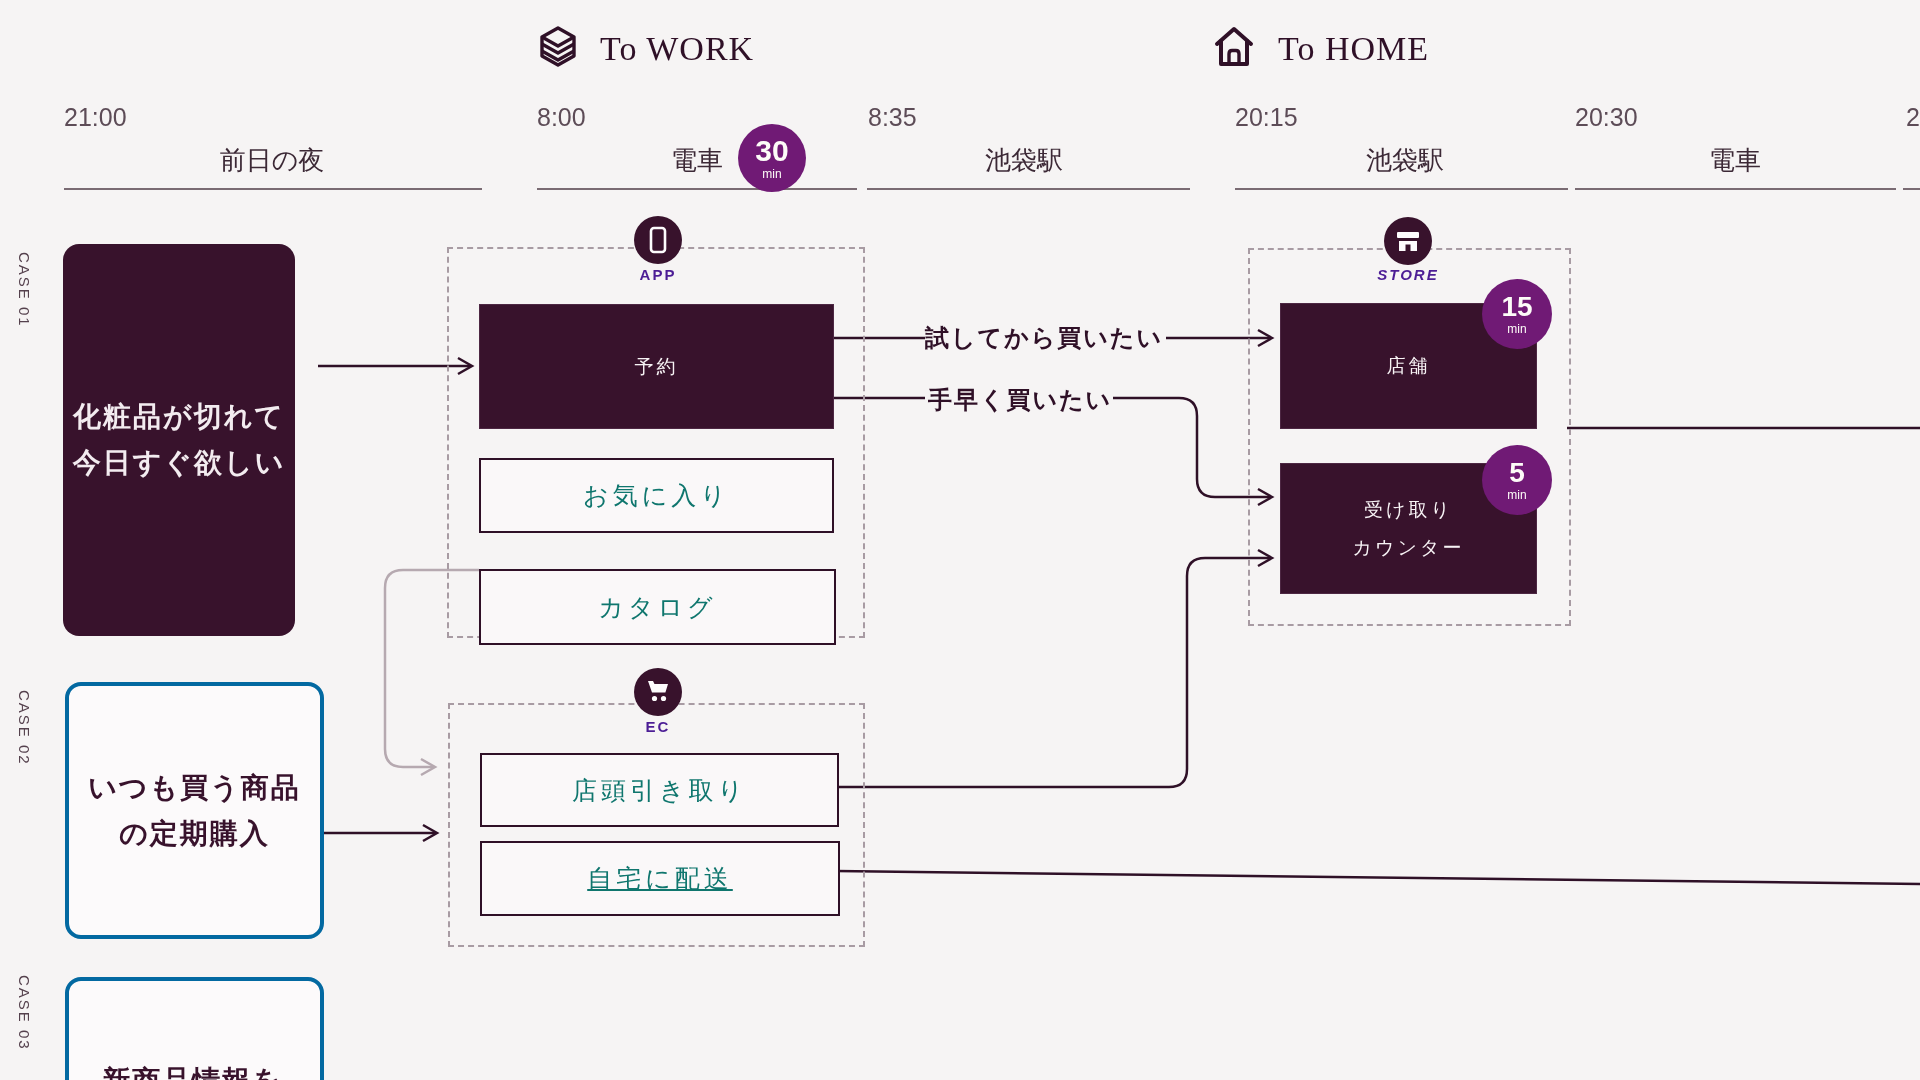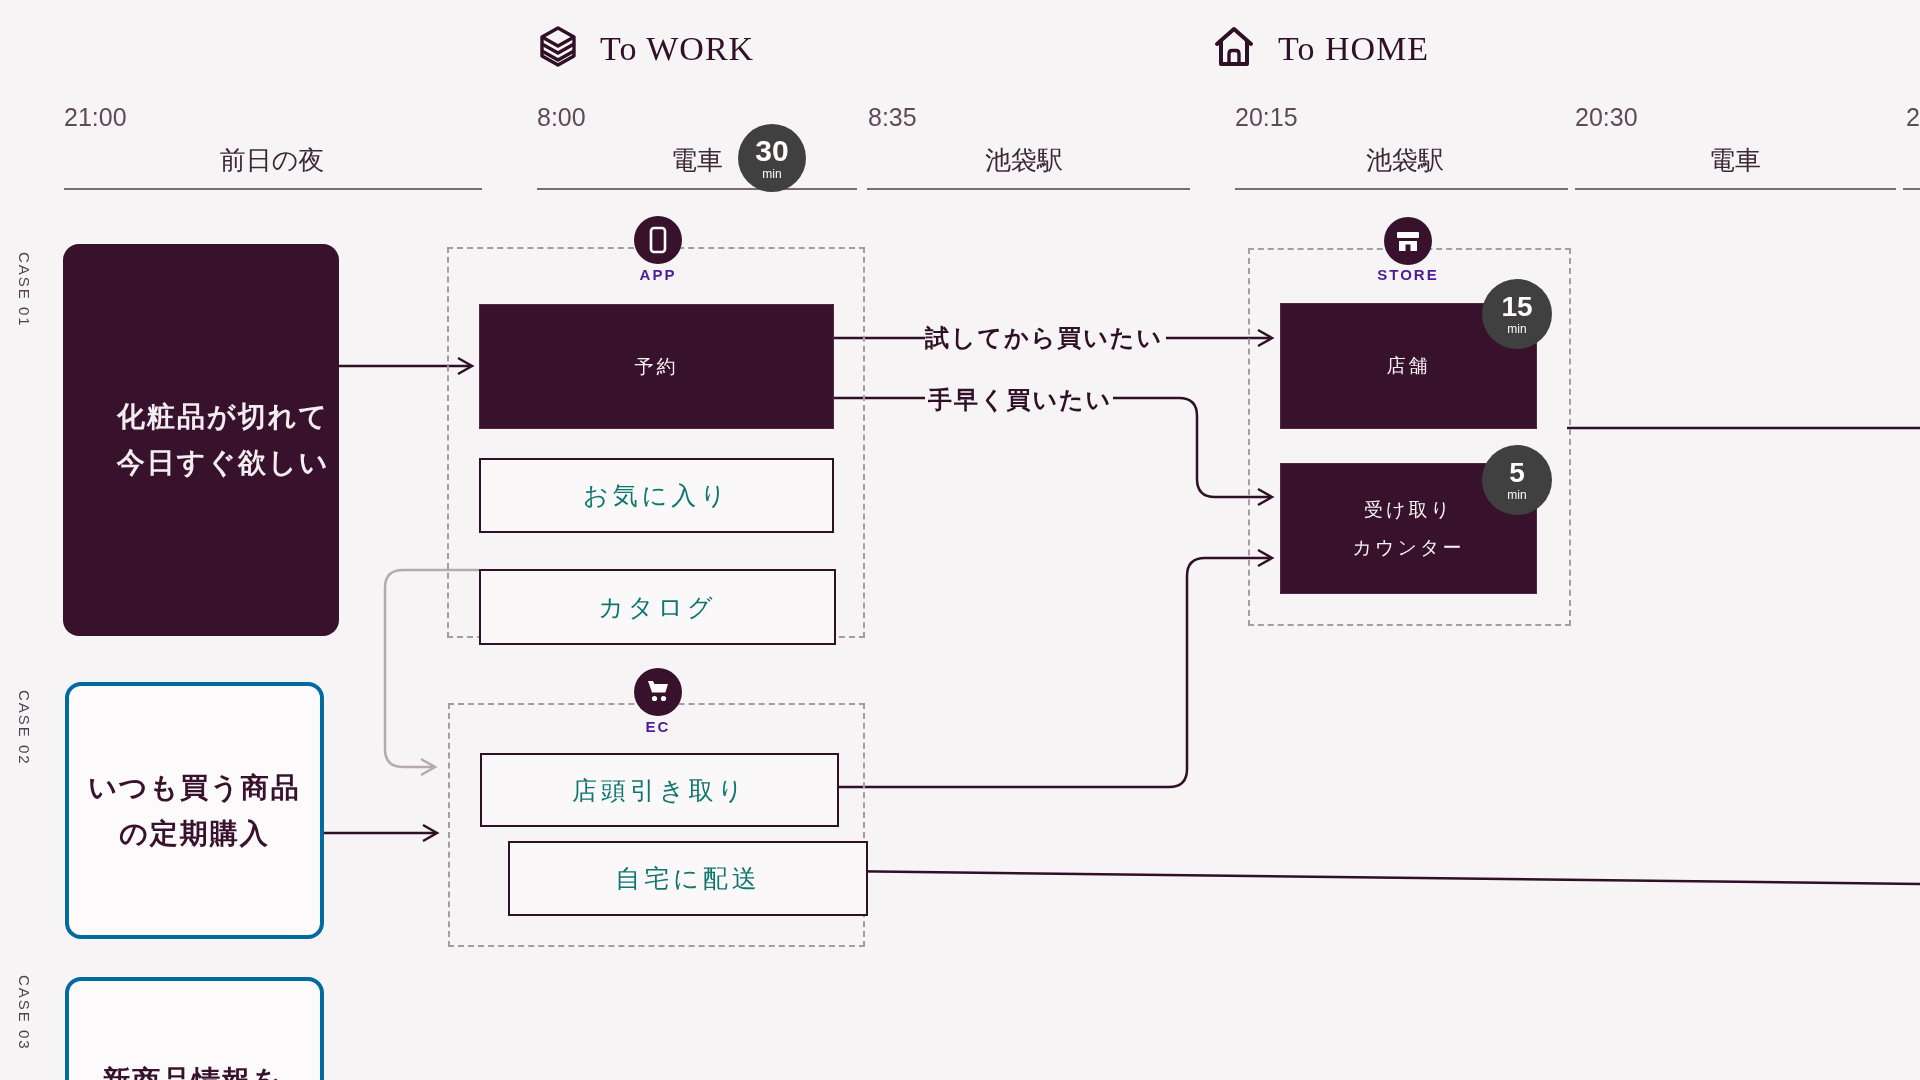--- a/index.html
+++ b/index.html
@@ -12,21 +12,21 @@
   
   .hdr-title{position:absolute;font-family:"Liberation Serif","DejaVu Serif",serif;
              font-size:34px;color:#2f1027;letter-spacing:1px;}
 
   
   .tl-time{position:absolute;top:103px;font-size:25px;color:#5d4c57;}
   .tl-label{position:absolute;top:143px;font-size:26px;color:#3c2936;width:240px;
             text-align:center;transform:translateX(-50%);}
 
   
-  .badge{position:absolute;background:#404040;border-radius:50%;color:#fdfcf8;
+  .badge{position:absolute;background:#701a75;border-radius:50%;color:#fdfcf8;
          display:flex;flex-direction:column;align-items:center;justify-content:center;
          line-height:1;z-index:5;}
   .badge .v{font-weight:bold;}
   .badge .u{font-size:12px;margin-top:2px;}
 
   
   .case-dark{position:absolute;background:#38122c;border-radius:16px;
              display:flex;flex-direction:column;align-items:center;justify-content:center;
              color:#f3ecf0;font-size:28px;font-weight:bold;line-height:46px;letter-spacing:2px;text-align:center;}
   .case-light{position:absolute;background:#fcfafb;border:4px solid #0369a1;border-radius:16px;
@@ -125,21 +125,21 @@
   <div class="tl-label" style="left:1024px;">池袋駅</div>
   <div class="tl-label" style="left:1405px;">池袋駅</div>
   <div class="tl-label" style="left:1735px;">電車</div>
 
   <div class="badge" style="left:738px;top:124px;width:68px;height:68px;">
     <span class="v" style="font-size:30px;">30</span>
     <span class="u">min</span>
   </div>
 
   <div class="case-id" style="left:16px;top:252px;">CASE 01</div>
-  <div class="case-dark" style="left:63px;top:244px;width:232px;height:392px;padding-left:44px;">
+  <div class="case-dark" style="left:63px;top:244px;width:232px;height:392px;">
     <div>化粧品が切れて</div>
     <div>今日すぐ欲しい</div>
   </div>
 
   <div class="case-id" style="left:16px;top:690px;">CASE 02</div>
   <div class="case-light" style="left:65px;top:682px;width:251px;height:249px;">
     <div>いつも買う商品</div>
     <div>の定期購入</div>
   </div>
 
@@ -161,21 +161,21 @@
   <div class="route-label" style="left:1044px;top:338px;">試してから買いたい</div>
   <div class="route-label" style="left:1020px;top:400px;">手早く買いたい</div>
 
   <div class="dashed" style="left:1248px;top:248px;width:319px;height:374px;"></div>
   <div class="icon-circle" style="left:1384px;top:217px;">
     <svg width="48" height="48" viewBox="0 0 48 48" fill="#fdfcfd">
       <rect x="13" y="15" width="22" height="6" rx="1"></rect>
       <path d="M15 24 h18 v10 h-6.5 v-6.5 h-5 v6.5 H15 Z"></path>
     </svg>
   </div>
-  <div class="sec-caption" style="left:1408px;top:266px;">STORE</div>
+  <div class="sec-caption" style="left:1408px;top:266px;font-style:italic;">STORE</div>
   <div class="box-dark" style="left:1280px;top:303px;width:255px;height:124px;">店舗</div>
   <div class="badge" style="left:1482px;top:279px;width:70px;height:70px;">
     <span class="v" style="font-size:28px;">15</span>
     <span class="u">min</span>
   </div>
   <div class="box-dark" style="left:1280px;top:463px;width:255px;height:129px;">
     <div>受け取り</div>
     <div>カウンター</div>
   </div>
   <div class="badge" style="left:1482px;top:445px;width:70px;height:70px;">
@@ -186,15 +186,15 @@
   <div class="dashed" style="left:448px;top:703px;width:413px;height:240px;"></div>
   <div class="icon-circle" style="left:634px;top:668px;">
     <svg width="48" height="48" viewBox="0 0 48 48" fill="#fdfcfd">
       <path d="M14 13 h5 l1.5 3 H34 l-2.6 8.5 H18 Z"></path>
       <circle cx="20.5" cy="30.5" r="2.6"></circle>
       <circle cx="29.5" cy="30.5" r="2.6"></circle>
     </svg>
   </div>
   <div class="sec-caption" style="left:658px;top:718px;">EC</div>
   <div class="box-light" style="left:480px;top:753px;width:355px;height:70px;">店頭引き取り</div>
-  <div class="box-light" style="left:508px;top:841px;width:356px;height:71px;">自宅に配送</div>
+  <div class="box-light" style="left:480px;top:841px;width:356px;height:71px;text-decoration:underline;">自宅に配送</div>
 
 </div>
 
 </body></html>

